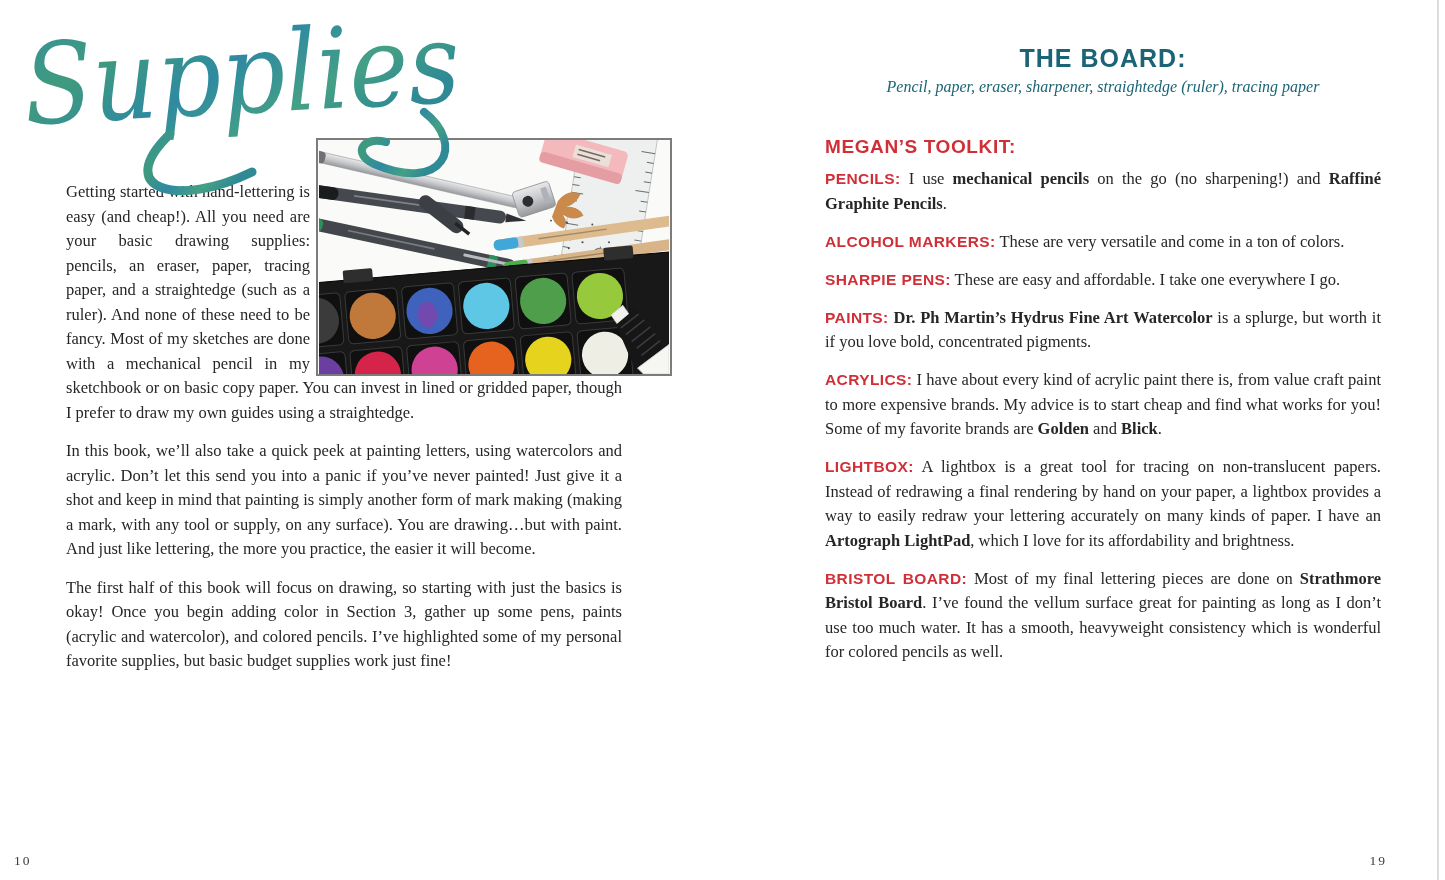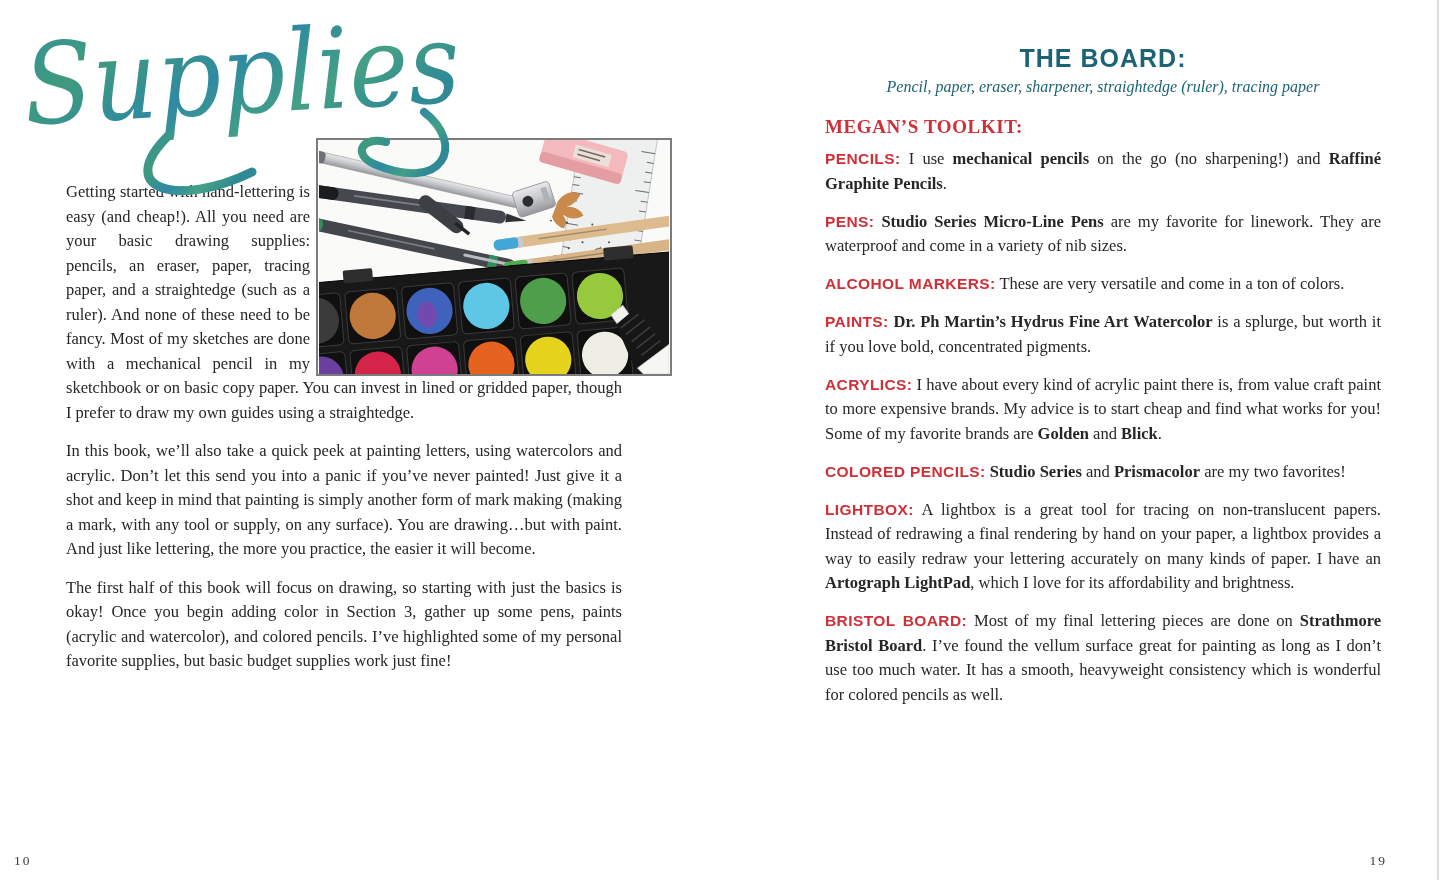--- a/index.html
+++ b/index.html
@@ -28,22 +28,22 @@
   .basics{
     margin:0;text-align:center;
     font-family:"Liberation Sans","DejaVu Sans",sans-serif;font-weight:700;
     font-size:25px;letter-spacing:1px;color:var(--teal,#1b6476);
   }
   .subtitle{
     margin:5px 0 0;text-align:center;font-style:italic;
     font-size:16px;color:var(--teal,#1b6476);
   }
   .toolkit{
-    margin:20px 0 9px;
-    font-family:Liberation Serif, serif;font-weight:700;
+    margin:40px 0 9px;
+    font-family:Liberation Sans, sans-serif;font-weight:700;
     font-size:19px;letter-spacing:0.6px;color:var(--red,#d02f37);
   }
   .sec{margin:0 0 13.5px;font-size:16.5px;line-height:24.5px;text-align:justify;}
   .sec-label{
     font-family:"Liberation Sans","DejaVu Sans",sans-serif;font-weight:700;
     font-size:15.5px;letter-spacing:0.4px;color:var(--red,#d02f37);
   }
   
   .folio{position:absolute;bottom:11px;font-size:13.5px;letter-spacing:2px;color:#3c3c3c;text-align:right;}
   .folio-left{left:14px;}
@@ -222,25 +222,24 @@
   <div class="folio folio-left">10</div>
 </section>
 
 <section class="page page-right">
   <div class="right-content">
     <h1 class="basics">THE BOARD:</h1>
     <div class="subtitle">Pencil, paper, eraser, sharpener, straightedge (ruler), tracing paper</div>
     <h2 class="toolkit">MEGAN’S TOOLKIT:</h2>
     <div id="sections">
         <p class="sec"><span class="sec-label">PENCILS:</span><span> I use </span><b>mechanical pencils</b><span> on the go (no sharpening!) and </span><b>Raffiné Graphite Pencils</b><span>.</span></p>
-        <p class="sec"><span class="sec-label">PENS:</span><span> </span><b>Studio Series Micro-Line Pens</b><span> are my favorite for linework. They are waterproof and come in a variety of nib sizes.</span></p>
         <p class="sec"><span class="sec-label">ALCOHOL MARKERS:</span><span> These are very versatile and come in a ton of colors.</span></p>
+        <p class="sec"><span class="sec-label">SHARPIE PENS:</span><span> These are easy and affordable. I take one everywhere I go.</span></p>
         <p class="sec"><span class="sec-label">PAINTS:</span><span> </span><b>Dr. Ph Martin’s Hydrus Fine Art Watercolor</b><span> is a splurge, but worth it if you love bold, concentrated pigments.</span></p>
         <p class="sec"><span class="sec-label">ACRYLICS:</span><span> I have about every kind of acrylic paint there is, from value craft paint to more expensive brands. My advice is to start cheap and find what works for you! Some of my favorite brands are </span><b>Golden</b><span> and </span><b>Blick</b><span>.</span></p>
-        <p class="sec"><span class="sec-label">COLORED PENCILS:</span><span> </span><b>Studio Series</b><span> and </span><b>Prismacolor</b><span> are my two favorites!</span></p>
         <p class="sec"><span class="sec-label">LIGHTBOX:</span><span> A lightbox is a great tool for tracing on non-translucent papers. Instead of redrawing a final rendering by hand on your paper, a lightbox provides a way to easily redraw your lettering accurately on many kinds of paper. I have an </span><b>Artograph LightPad</b><span>, which I love for its affordability and brightness.</span></p>
         <p class="sec"><span class="sec-label">BRISTOL BOARD:</span><span> Most of my final lettering pieces are done on </span><b>Strathmore Bristol Board</b><span>. I’ve found the vellum surface great for painting as long as I don’t use too much water. It has a smooth, heavyweight consistency which is wonderful for colored pencils as well.</span></p>
       </div>
   </div>
   <div class="folio folio-right">19</div>
 </section>
 
 <div class="page-edge"></div>
 
 </body></html>

